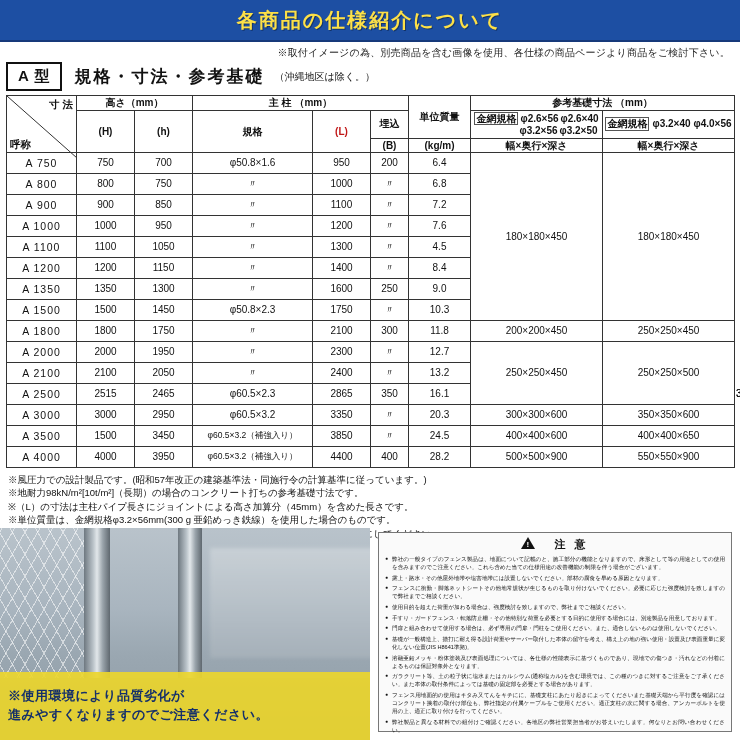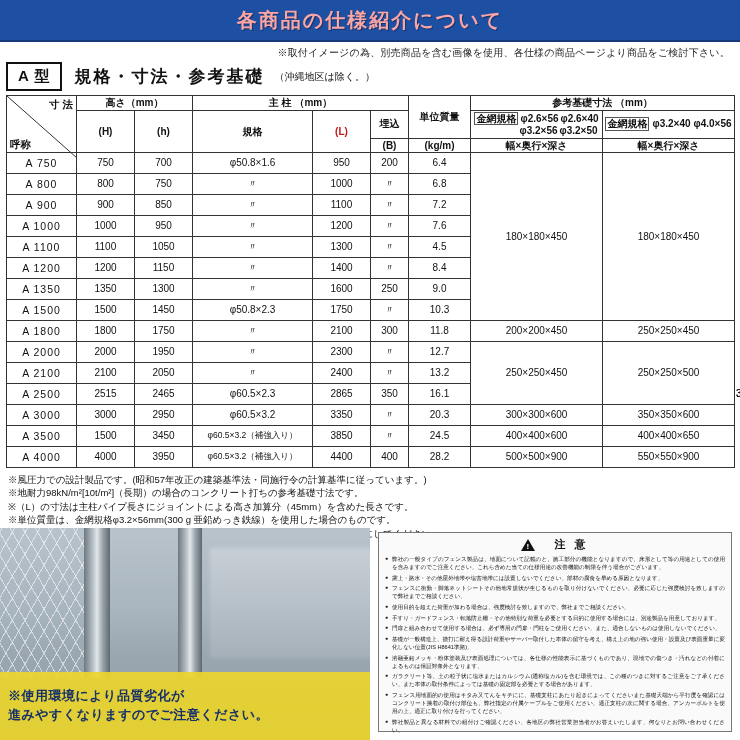--- a/index.html
+++ b/index.html
@@ -15,21 +15,21 @@
   
   .header {
     background: #1d4fa3;
     height: 42px;
     display: flex;
     align-items: center;
     justify-content: center;
     border-bottom: 2px solid #16397a;
   }
   .header-title {
-    color: #fca5a5;
+    color: #fde047;
     font-size: 20px;
     font-weight: bold;
     letter-spacing: 2px;
     text-shadow: 1px 1px 0 rgba(0,0,0,.35);
   }
   .note-line {
     text-align: right;
     font-size: 10px;
     color: #222;
     padding: 4px 10px 2px 0;
@@ -152,21 +152,21 @@
   }
   .caution {
     position: absolute;
     left: 378px; top: 4px;
     width: 354px; height: 200px;
     border: 1px solid #777;
     background: #fafafa;
     padding: 4px 6px;
   }
   .caution-head {
-    display: flex; align-items: center; justify-content: center;
+    display: flex; justify-content: center;
     gap: 19px;
     font-size: 11px; font-weight: bold; letter-spacing: 3px;
     margin-bottom: 3px;
   }
   .tri { width: 0;height:0;border-left:7px solid transparent;border-right:7px solid transparent;border-bottom:12px solid #111; position:relative;}
   .tri::after{content:"!";position:absolute;left:-2px;top:3px;font-size:8px;color:#fff;font-weight:bold;}
   .caution-list { list-style:none; margin:0; padding:0; }
   .caution-list li {
     font-size: 5.6px;
     line-height: 1.45;

